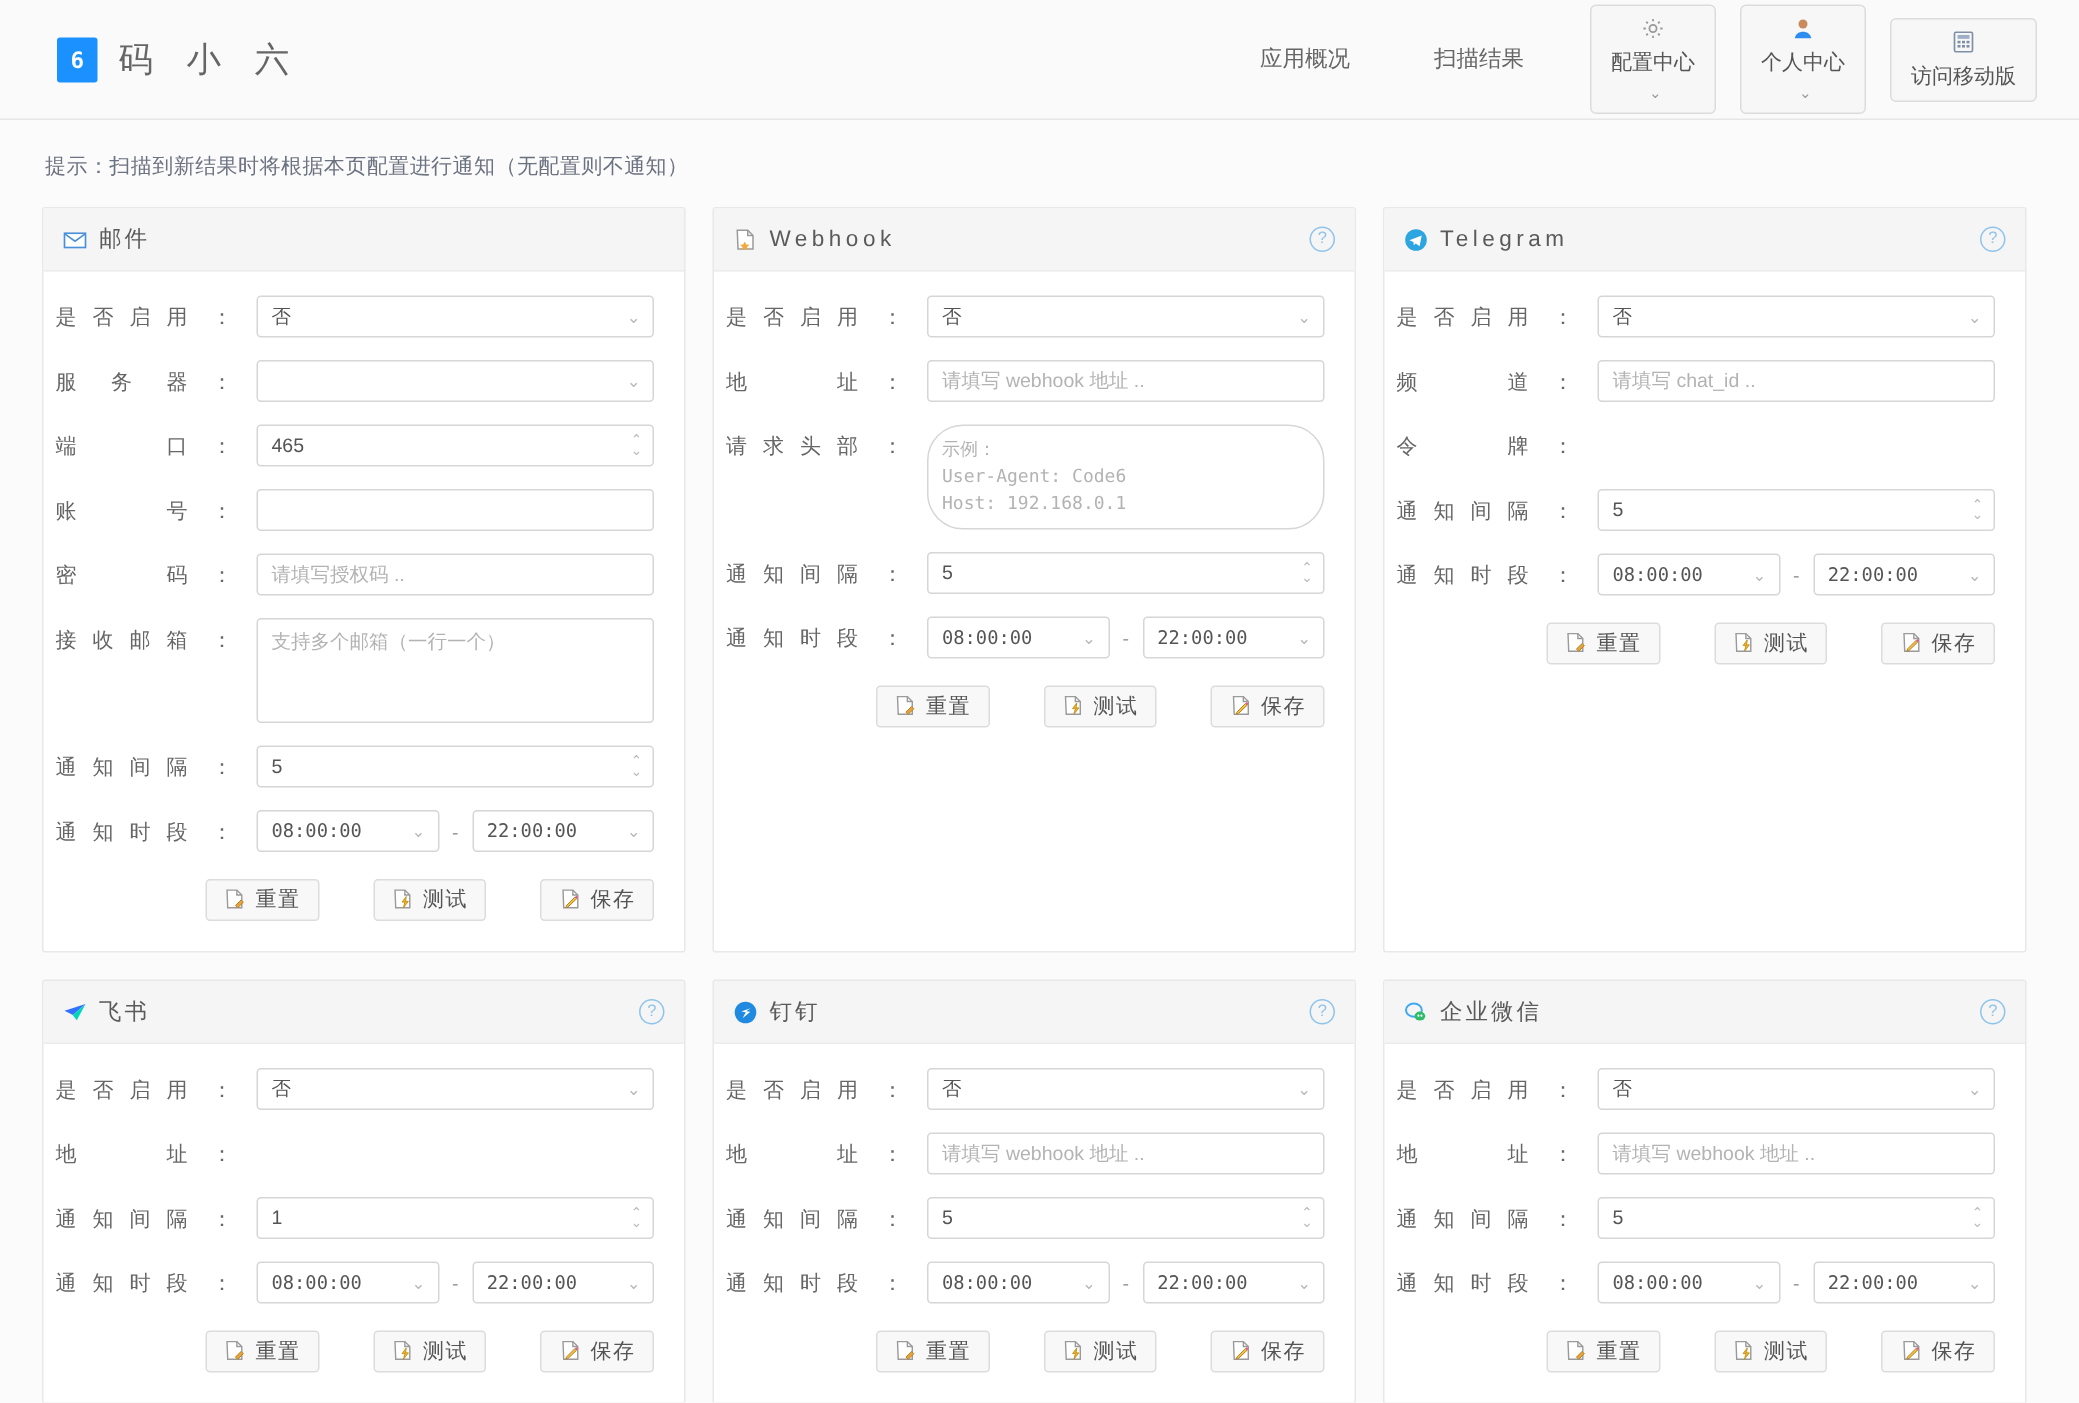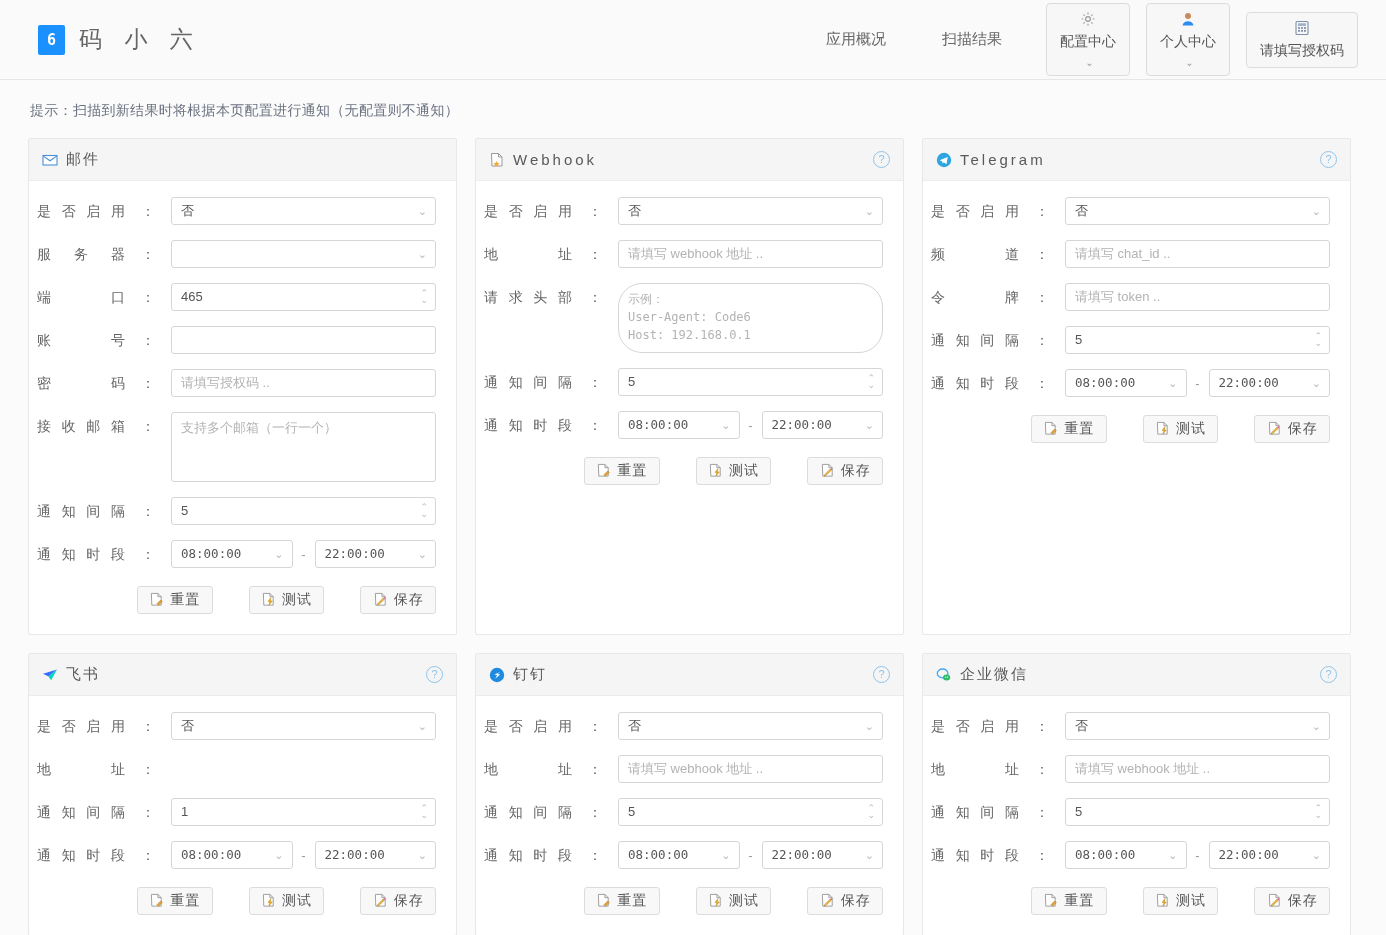--- a/index.html
+++ b/index.html
@@ -155,21 +155,21 @@
           <g fill="#7f8fa6">
             <rect x="4" y="7.2" width="2" height="1.7"></rect>
               <rect x="7" y="7.2" width="2" height="1.7"></rect>
               <rect x="10" y="7.2" width="2" height="1.7"></rect>
             <rect x="4" y="10" width="2" height="1.7"></rect>
               <rect x="7" y="10" width="2" height="1.7"></rect>
               <rect x="10" y="10" width="2" height="1.7"></rect>
           </g>
         </svg>
       </span>
-      <span>请填写授权码</span>
+      <span>访问移动版</span>
     </div>
   </div>
 </div>
 
 <div class="tip">提示：扫描到新结果时将根据本页配置进行通知（无配置则不通知）</div>
 
 <div class="grid">
 
   <div class="card">
     <div class="card-head">
@@ -432,23 +432,20 @@
         <div class="lbl">频道</div>
         <div class="colon">：</div>
         <div class="field">
           <div class="ctl ph">请填写 chat_id ..</div>
         </div>
       </div>
 
       <div class="row">
         <div class="lbl">令牌</div>
         <div class="colon">：</div>
-        <div class="field">
-          <div class="ctl ph">请填写 token ..</div>
-        </div>
       </div>
 
       <div class="row">
         <div class="lbl">通知间隔</div>
         <div class="colon">：</div>
         <div class="field">
           <div class="ctl">5</div>
           <span class="spin">
               <span>⌃</span>
               <span>⌄</span>

